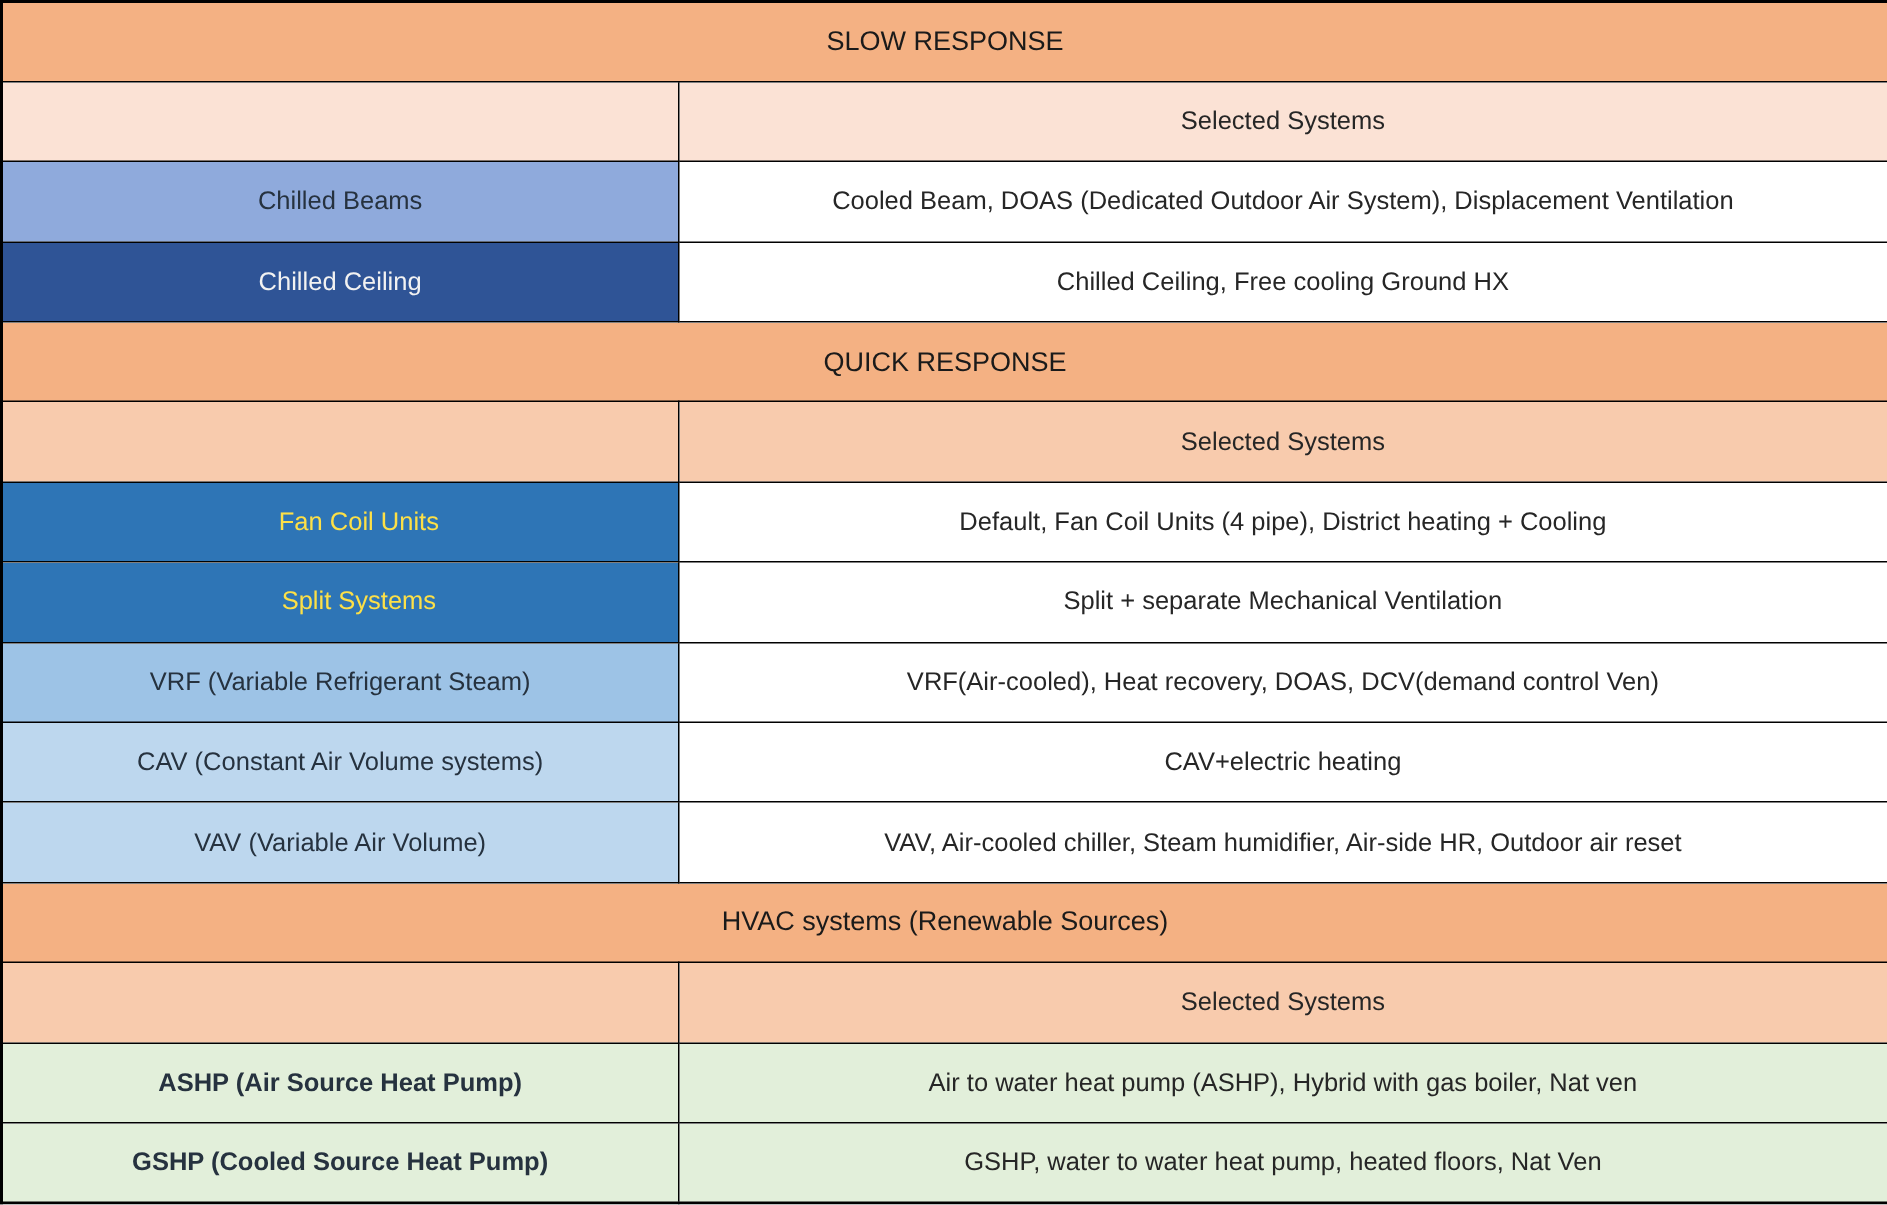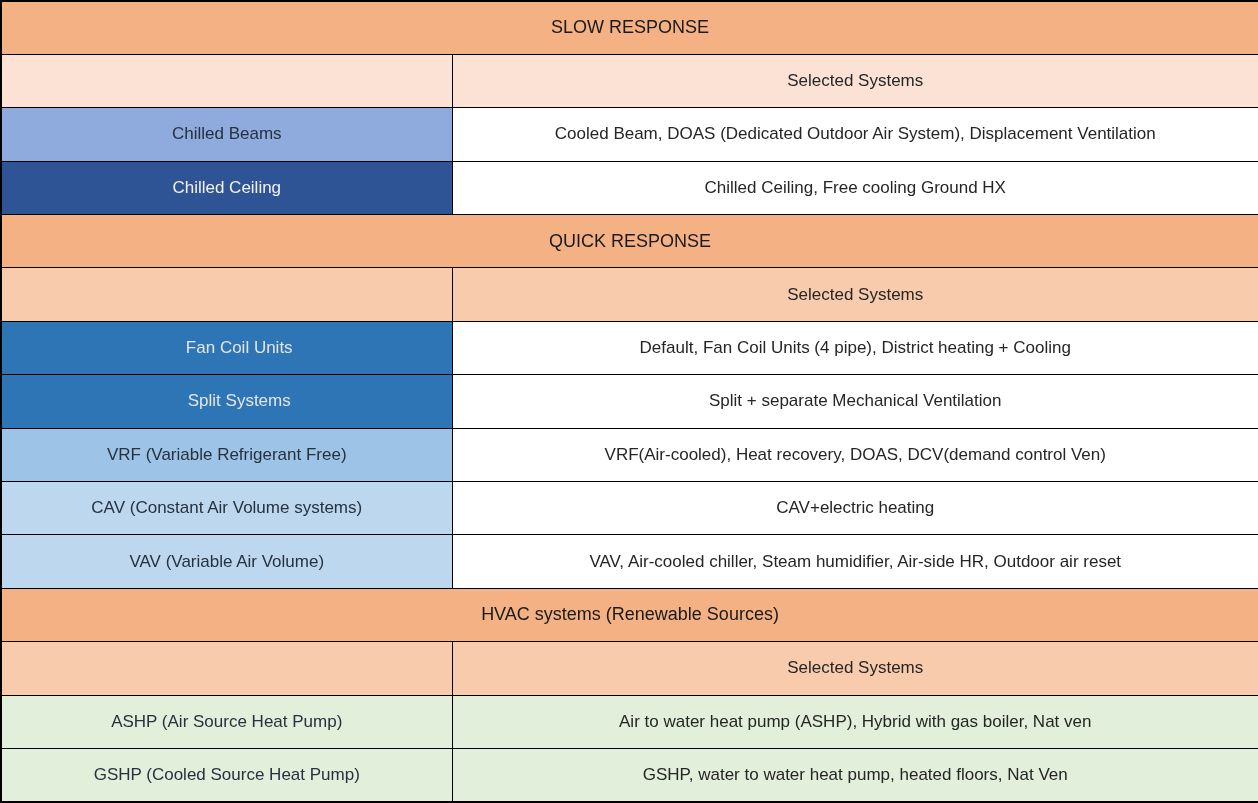--- a/index.html
+++ b/index.html
@@ -37,24 +37,24 @@
     font-size: 18px;
   }
   
   td.sel-hdr-light { background: #FBE2D5; }
   td.sel-hdr       { background: #F8CBAD; }
 
   
   td.navy        { background: #2F5496; color: #F2F2F2; }
   td.periwinkle  { background: #8FAADC; color: #26323F; }
   td.dark-navy   { background: #1F4E79; color: #BDD7EE; }
-  td.medium-blue { background: #2E75B6; color: #e5e5e5; padding-left: 31px; }
+  td.medium-blue { background: #2E75B6; color: #fde047; padding-left: 31px; }
   td.light-blue  { background: #9DC3E6; color: #26323F; }
   td.lighter-blue{ background: #BDD7EE; color: #26323F; }
-  td.green       { background: #E2EFDA; color: #26323F; }
+  td.green       { background: #E2EFDA; color: #26323F; font-weight: bold; }
 
   
   td.white-cell  { background: #FFFFFF; }
   td.green-cell  { background: #E2EFDA; }
 </style>
 </head>
 <body>
 
 <table class="hvac-table">
   <colgroup>
@@ -88,21 +88,21 @@
   </tr>
   <tr>
     <td class="medium-blue">Fan Coil Units</td>
     <td class="white-cell">Default, Fan Coil Units (4 pipe), District heating + Cooling</td>
   </tr>
   <tr>
     <td class="medium-blue">Split Systems</td>
     <td class="white-cell">Split + separate Mechanical Ventilation</td>
   </tr>
   <tr>
-    <td class="light-blue">VRF (Variable Refrigerant Free)</td>
+    <td class="light-blue">VRF (Variable Refrigerant Steam)</td>
     <td class="white-cell">VRF(Air-cooled), Heat recovery, DOAS, DCV(demand control Ven)</td>
   </tr>
   <tr>
     <td class="lighter-blue">CAV (Constant Air Volume systems)</td>
     <td class="white-cell">CAV+electric heating</td>
   </tr>
   <tr>
     <td class="lighter-blue">VAV (Variable Air Volume)</td>
     <td class="white-cell">VAV, Air-cooled chiller, Steam humidifier, Air-side HR, Outdoor air reset</td>
   </tr>

